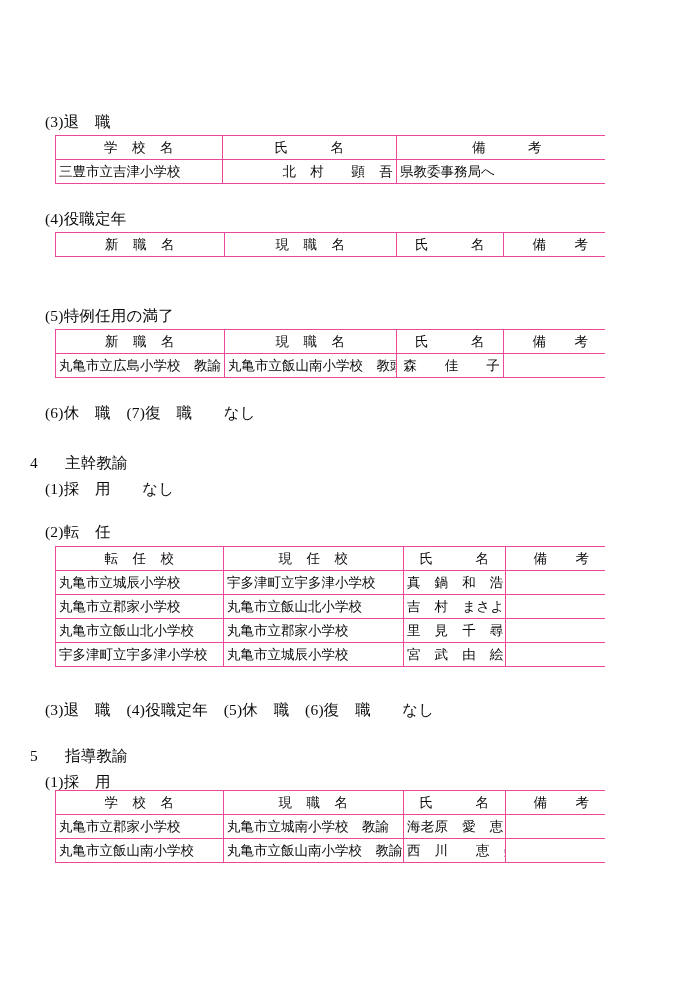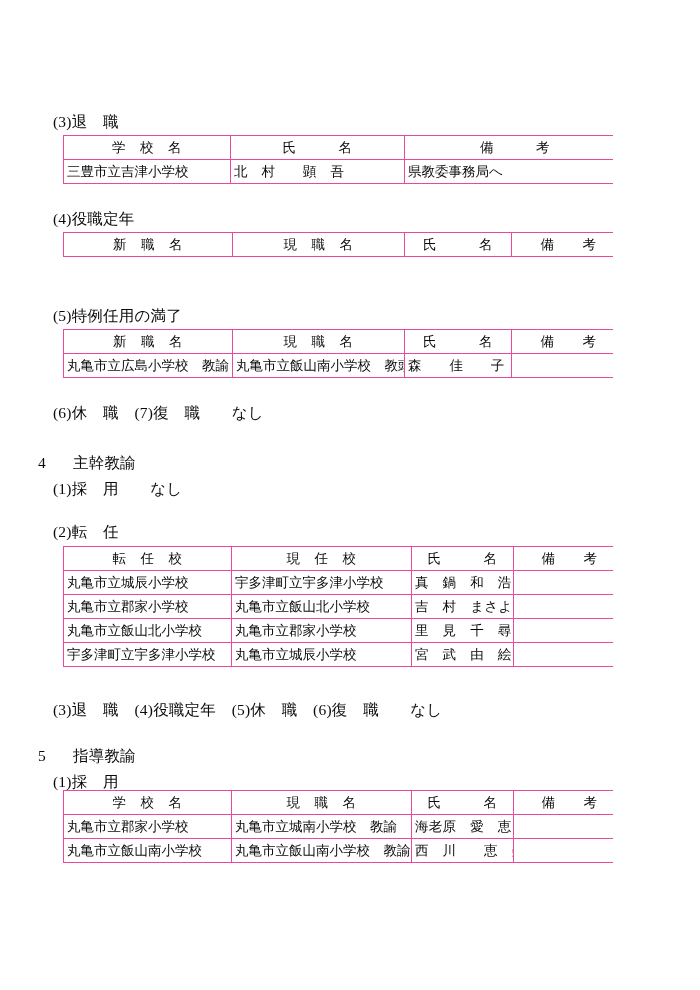--- a/index.html
+++ b/index.html
@@ -10,21 +10,21 @@
   body {
     width: 700px;
     height: 990px;
     position: relative;
     font-family: "Liberation Serif", "DejaVu Serif", serif;
     color: #0a0a0a;
     -webkit-font-smoothing: antialiased;
   }
   .page {
     position: absolute;
-    left: 8px; top: 0;
+    left: 0; top: 0;
     width: 605px;
     height: 990px;
     overflow: hidden;
   }
 
   
   .line {
     position: absolute;
     white-space: pre;
     font-size: 15.5px;
@@ -51,21 +51,21 @@
     overflow: hidden;
   }
   .tbl td.hd {
     text-align: center;
     letter-spacing: 0.5px;
   }
   .tbl td.lft {
     text-align: left;
   }
   .tbl td.nm {
-    text-align: left;
+    text-align: right;
     letter-spacing: 0.3px;
     margin-left: 23px;
   }
 </style>
 </head>
 <body>
 
 <div class="page">
 
   <div class="line sec-head" style="left:45px; top:114px;">(3)退　職</div>

